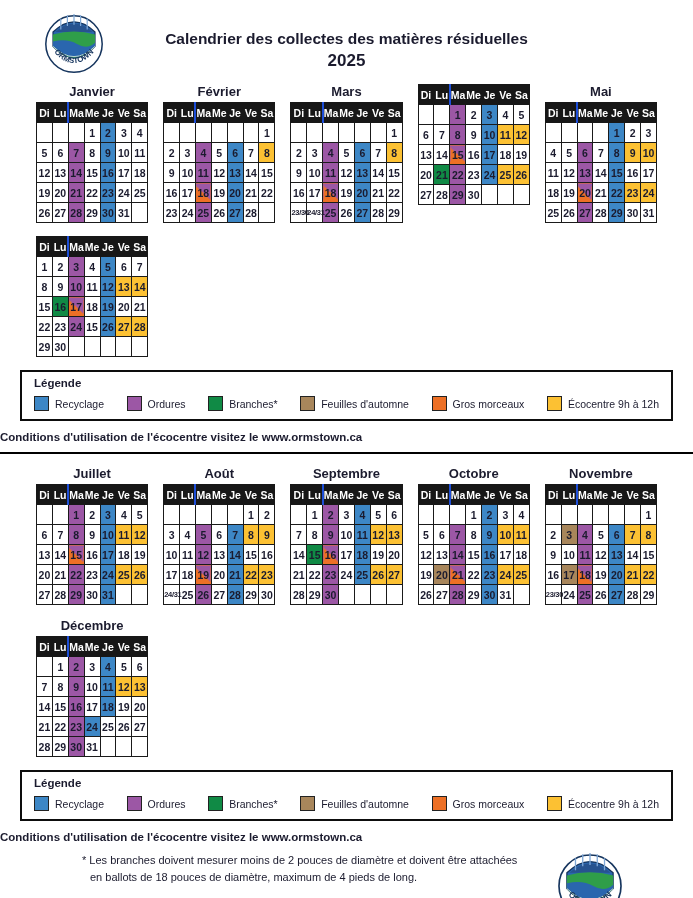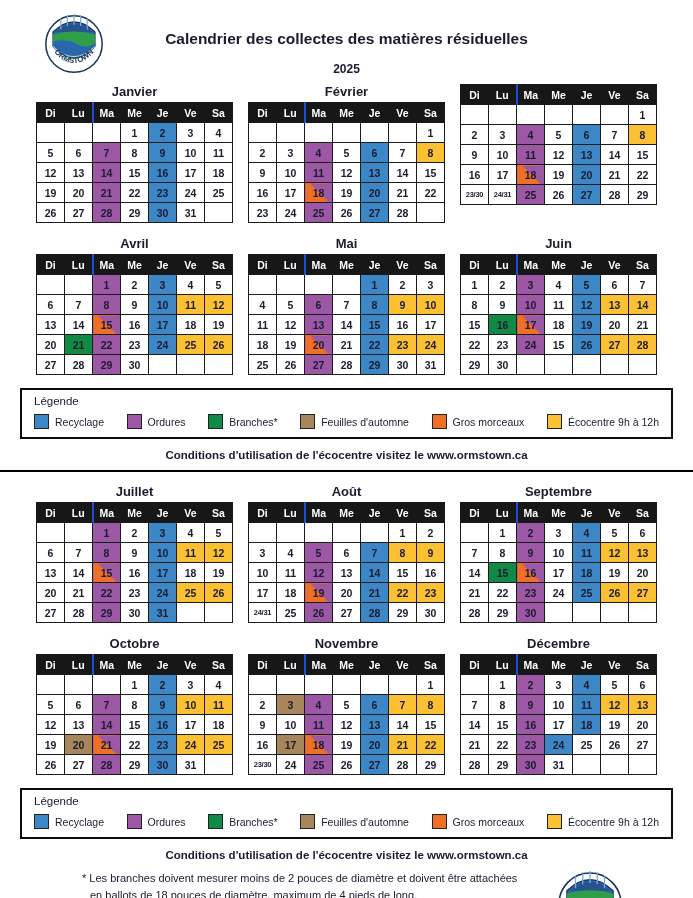--- a/index.html
+++ b/index.html
@@ -9,25 +9,25 @@
     color:#1b1b2e;
     -webkit-font-smoothing:antialiased;
   }
   .page{position:relative;width:693px;height:898px;overflow:hidden;background:#fff;}
 
   
   .top-header{position:relative;height:84px;}
   .logo-wrap{position:absolute;left:44px;top:8px;}
   .title-block{padding-top:30px;text-align:center;}
   .main-title{font-size:15.5px;font-weight:bold;}
-  .main-year{font-size:12px;font-weight:bold;margin-top:14px;}
+  .main-year{font-size:17px;font-weight:bold;margin-top:3px;}
 
   
   .half{padding:0 36px;}
-  .cal-grid{display:grid;grid-template-columns:repeat(3,1fr);column-gap:15px;row-gap:13px;}
+  .cal-grid{display:grid;grid-template-columns:repeat(5,1fr);column-gap:15px;row-gap:13px;}
   .cal{width:100%;}
   .cal-title{text-align:center;font-weight:bold;font-size:13px;margin:0 0 3px 0;}
   table.cal-table{width:100%;border-collapse:collapse;table-layout:fixed;}
   .cal-table th{
     background:#171717;color:#ffffff;border:1px solid #171717;
     font-size:10.5px;font-weight:bold;height:19px;padding:0;text-align:center;
   }
   .cal-table th:nth-child(3){border-left:2px solid #1d4ed8;}
   .cal-table td{
     border:1px solid #1a1a1a;background:#fff;
@@ -38,28 +38,28 @@
   td.c-o{background:var(--c-ordures);}
   td.c-b{background:var(--c-branches);}
   td.c-f{background:var(--c-feuilles);}
   td.c-e{background:var(--c-ecocentre);}
   td.c-og{background:linear-gradient(225deg,var(--c-ordures) 50%,var(--c-gros) 50%);}
 
   
   .legend-box{
     border:2.5px solid #0d0d0d;margin:13px 20px 0 20px;padding:5px 12px 8px 12px;
   }
-  .legend-title{font-weight:normal;font-size:11.5px;}
+  .legend-title{font-weight:bold;font-size:11.5px;}
   .legend-items{display:flex;justify-content:space-between;align-items:center;margin-top:7px;}
   .legend-item{display:flex;align-items:center;gap:6px;}
   .legend-swatch{width:15px;height:15px;border:1.5px solid #222;box-sizing:border-box;}
   .legend-label{font-size:10.5px;font-weight:normal;}
 
   .conditions{
-    text-align:center;font-weight:bold;font-size:11.5px;margin:10px 0 9px 0;
+    text-align:left;font-weight:bold;font-size:11.5px;margin:10px 0 9px 0;
   }
 
   .divider{border:none;border-top:2px solid #000;margin:3px 0 12px 0;width:693px;}
 
   
   .footer-row{display:flex;align-items:flex-start;margin-top:8px;}
   .footnote{margin-left:82px;width:440px;font-size:11px;line-height:1.55;}
   .footnote .line2{padding-left:8px;}
   .footer-logo{margin-left:auto;margin-right:70px;margin-top:-6px;}
 </style>
@@ -212,20 +212,21 @@
                 <td class="c-o">25</td>
                 <td>26</td>
                 <td class="c-r">27</td>
                 <td>28</td>
                 <td></td>
               </tr>
             </tbody>
           </table>
         </div>
         <div class="cal">
+          <div class="cal-title">Mars</div>
           <table class="cal-table">
             <thead>
               <tr>
                 <th>Di</th>
                 <th>Lu</th>
                 <th>Ma</th>
                 <th>Me</th>
                 <th>Je</th>
                 <th>Ve</th>
                 <th>Sa</th>
@@ -274,21 +275,20 @@
                 <td class="c-o">25</td>
                 <td>26</td>
                 <td class="c-r">27</td>
                 <td>28</td>
                 <td>29</td>
               </tr>
             </tbody>
           </table>
         </div>
         <div class="cal">
-          <div class="cal-title">Avril</div>
           <table class="cal-table">
             <thead>
               <tr>
                 <th>Di</th>
                 <th>Lu</th>
                 <th>Ma</th>
                 <th>Me</th>
                 <th>Je</th>
                 <th>Ve</th>
                 <th>Sa</th>
@@ -400,21 +400,20 @@
                 <td class="c-o">27</td>
                 <td>28</td>
                 <td class="c-r">29</td>
                 <td>30</td>
                 <td>31</td>
               </tr>
             </tbody>
           </table>
         </div>
         <div class="cal">
-          <div class="cal-title">Juin</div>
           <table class="cal-table">
             <thead>
               <tr>
                 <th>Di</th>
                 <th>Lu</th>
                 <th>Ma</th>
                 <th>Me</th>
                 <th>Je</th>
                 <th>Ve</th>
                 <th>Sa</th>

